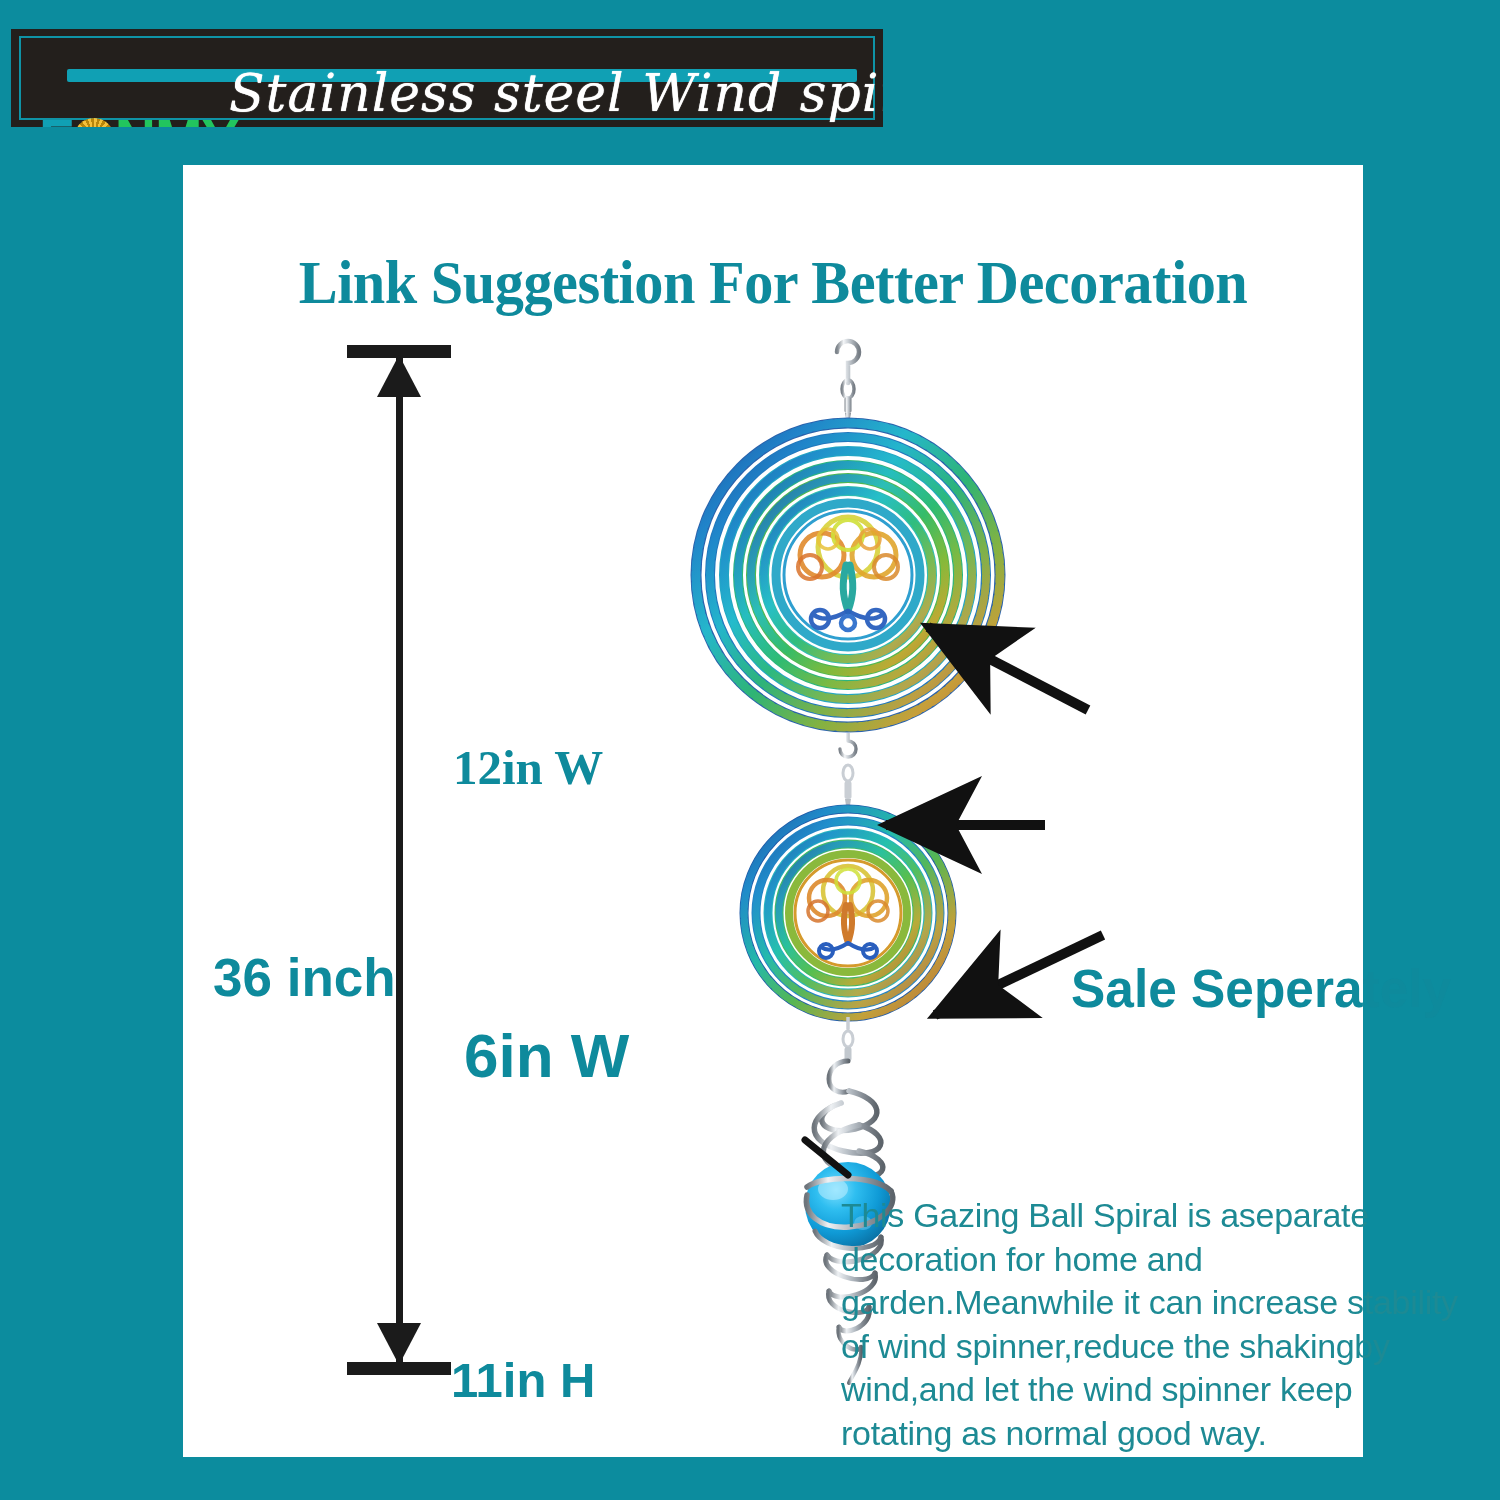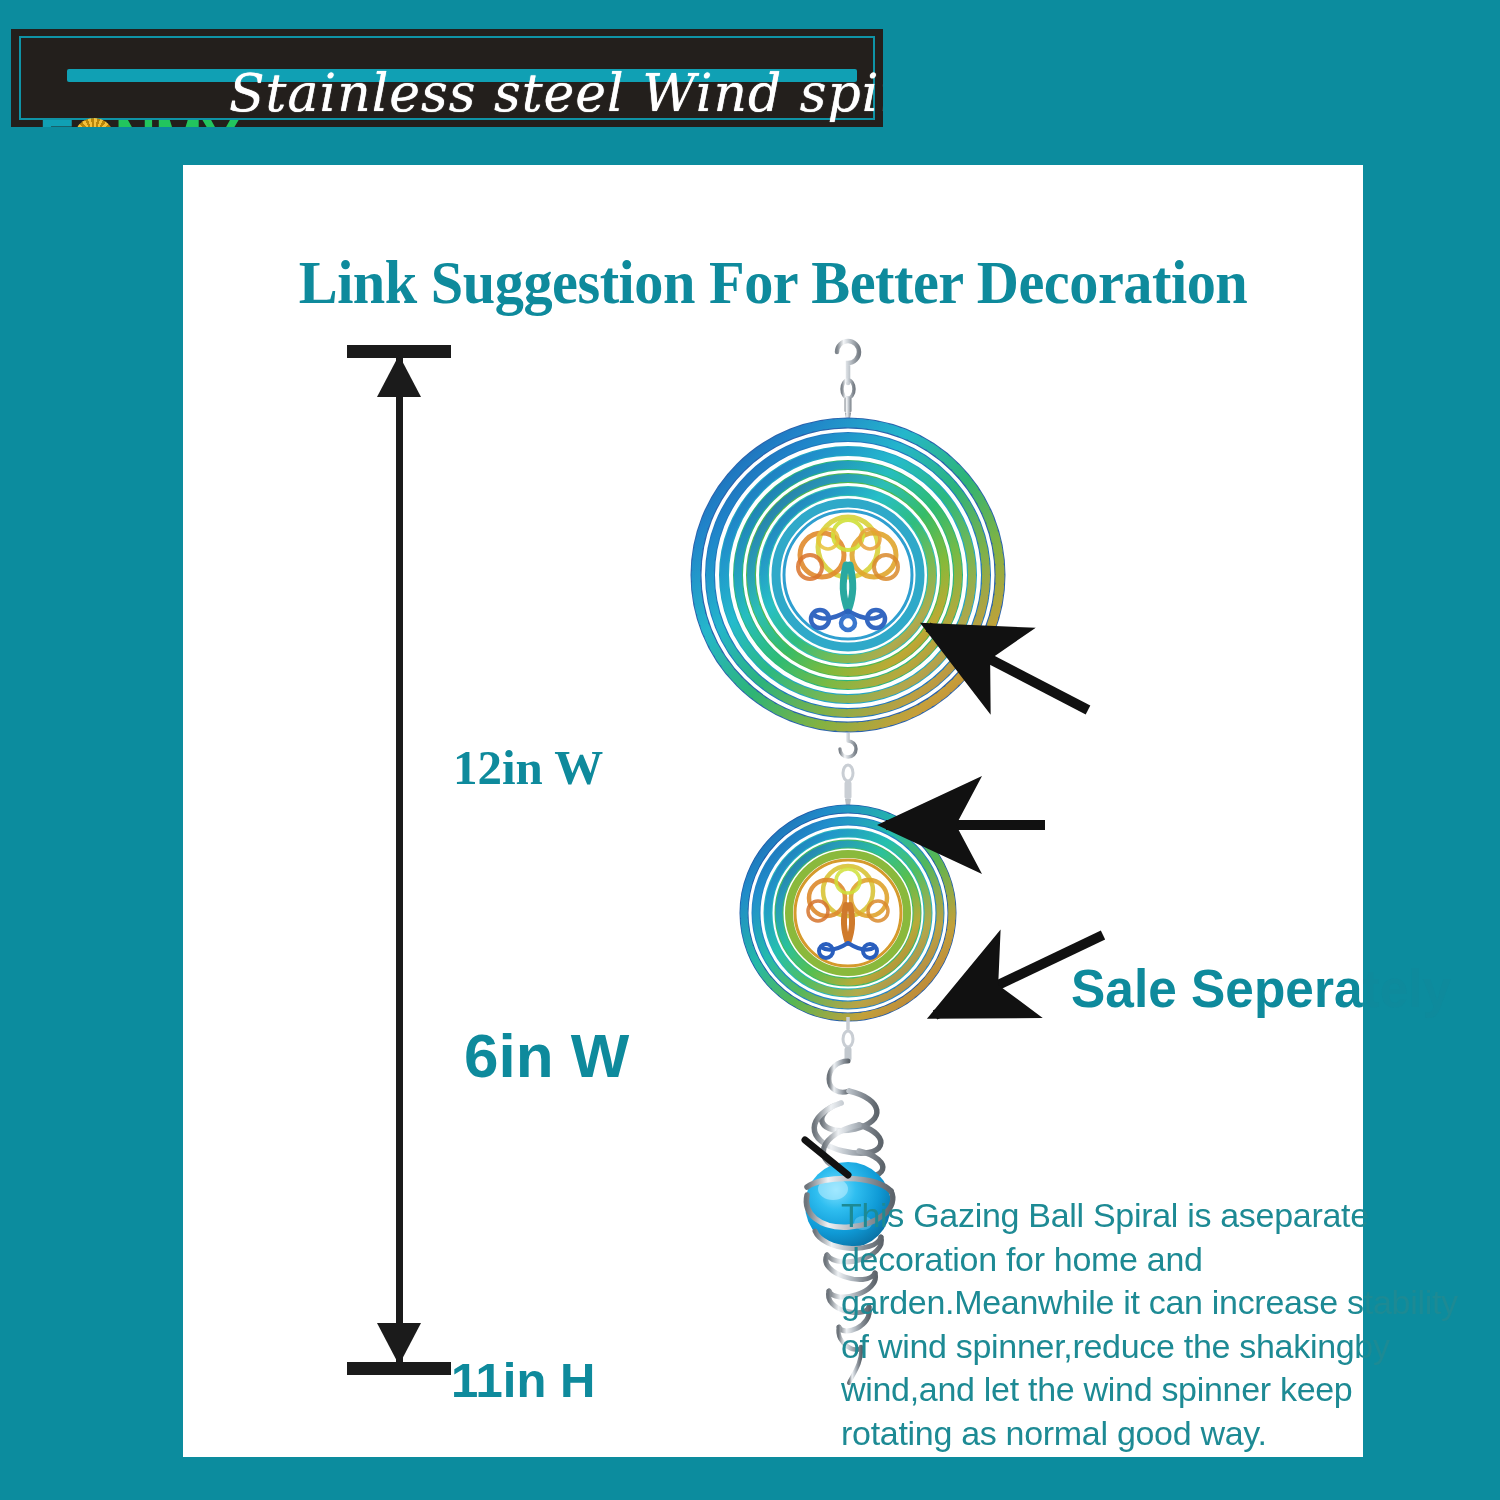--- a/index.html
+++ b/index.html
@@ -169,20 +169,21 @@
       <div class="cap top"></div>
       <div class="ruler-line"></div>
       <div class="head up"></div>
       <div class="head down"></div>
       <div class="cap bot"></div>
     </div>
 
     <div class="lbl lbl-12in">12in W</div>
 
     <div class="lbl lbl-36in">
+      <div>36 inch</div>
     </div>
 
     <div class="lbl lbl-6in">6in W</div>
     <div class="lbl lbl-11in">11in H</div>
     <div class="lbl lbl-sale">Sale Seperately</div>
 
     <div class="product">
 
       <svg class="hook" style="top:22px;width:56px;height:84px" viewBox="0 0 56 84">
         <defs>

